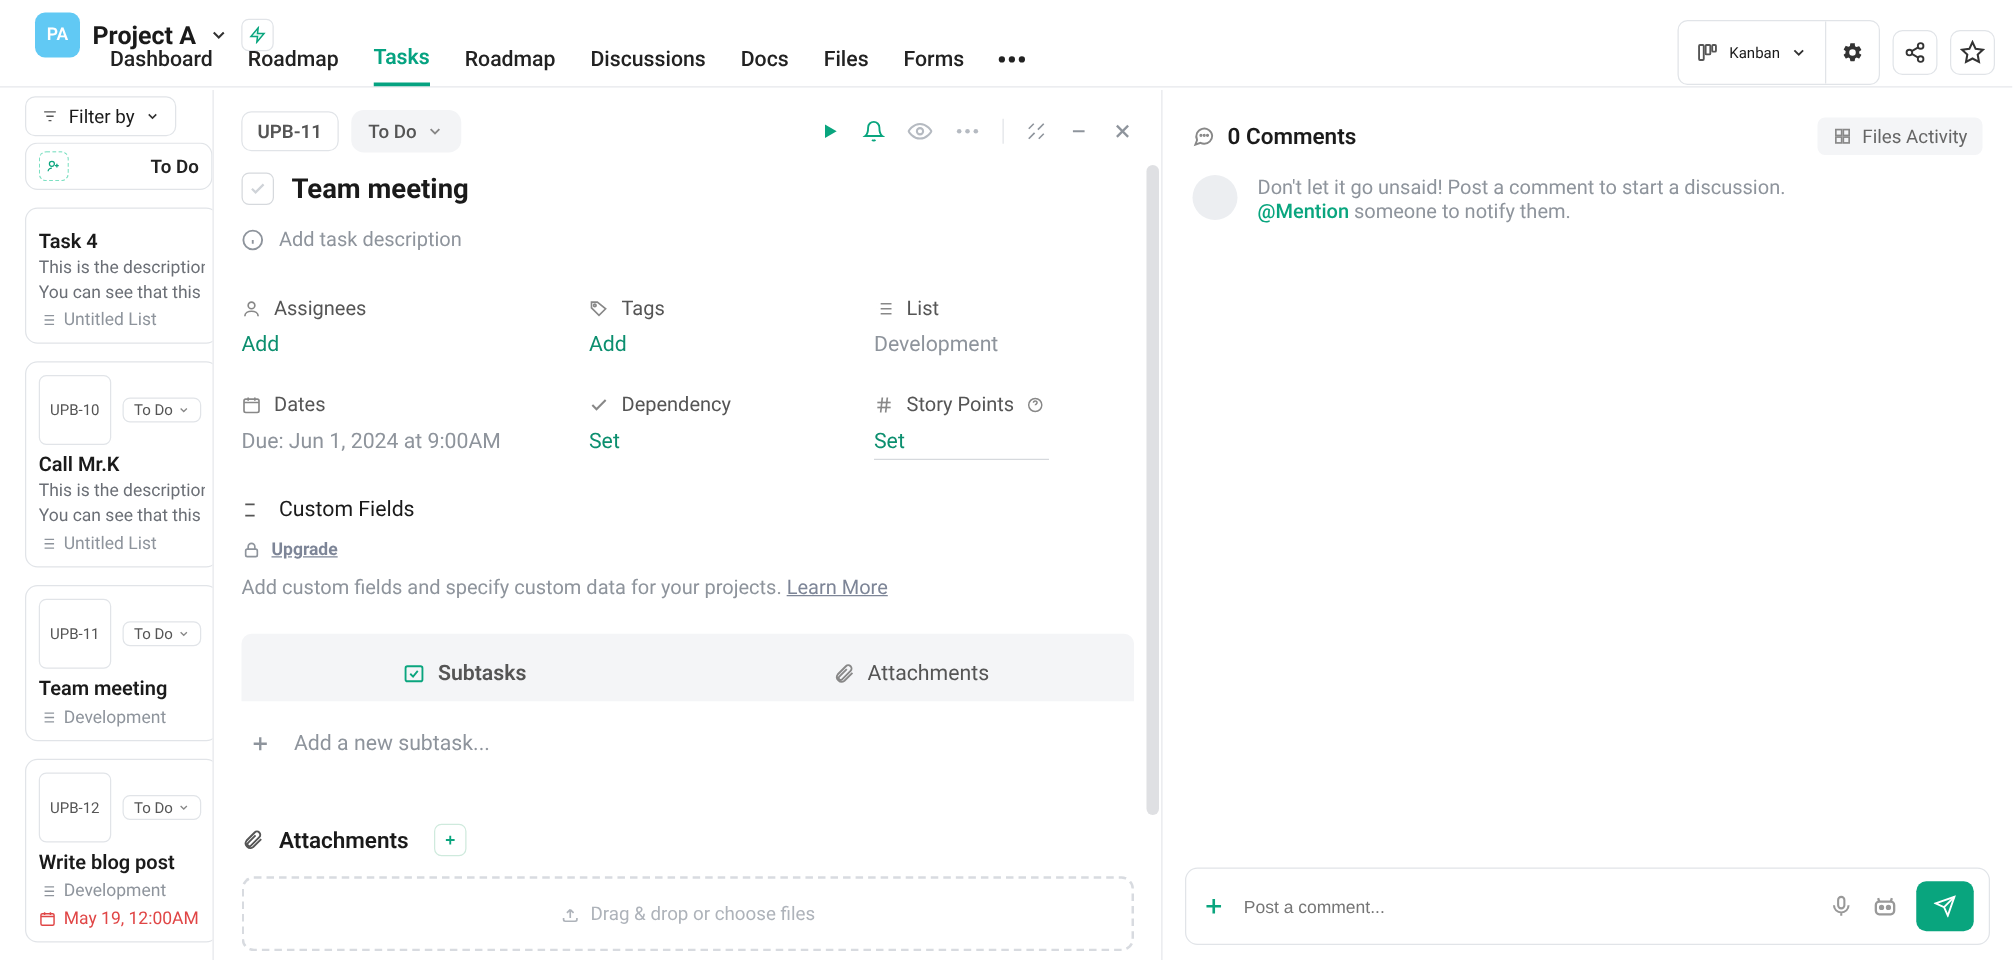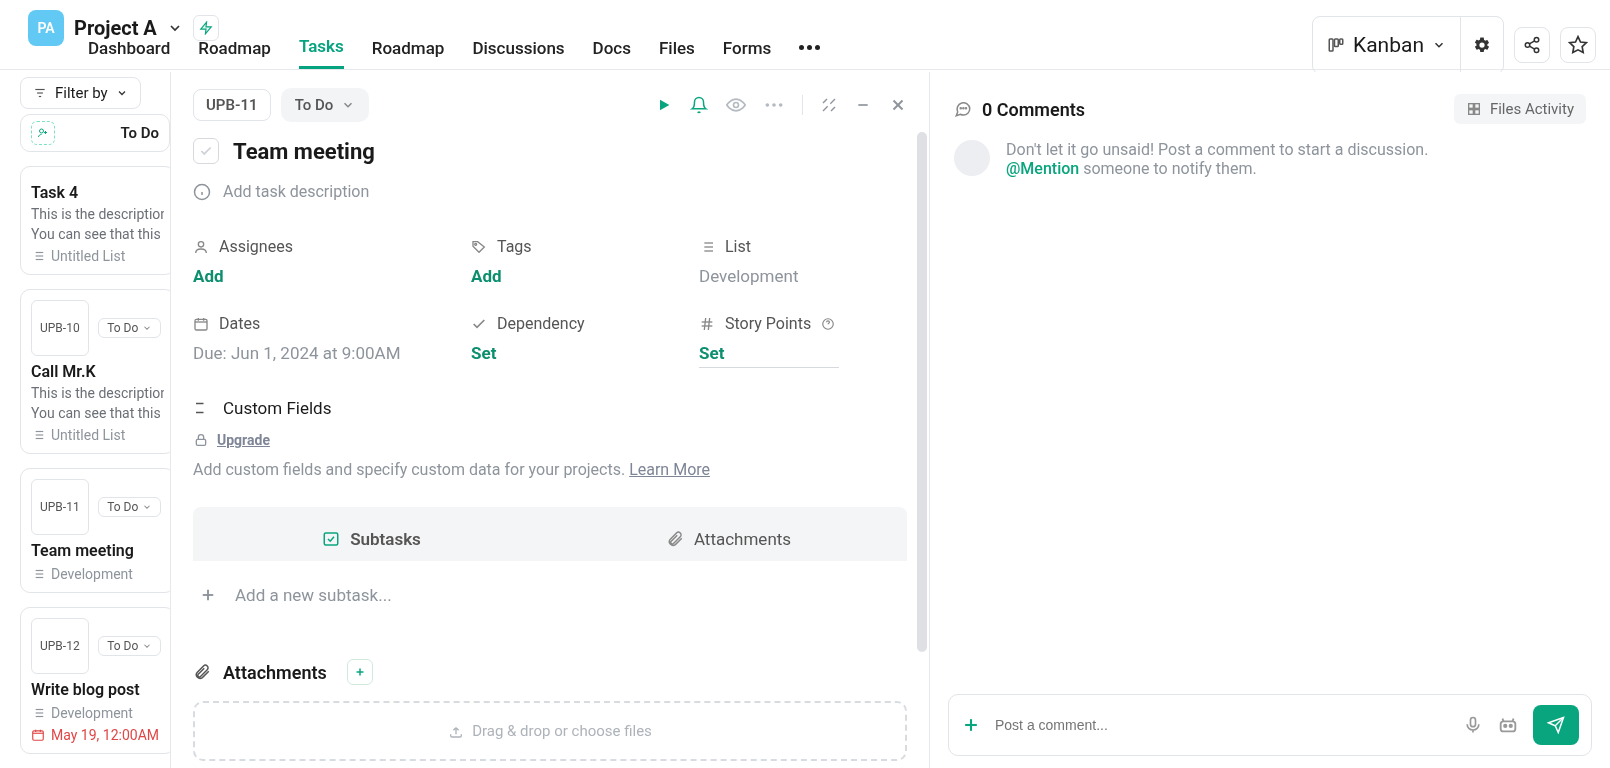--- a/index.html
+++ b/index.html
@@ -42,21 +42,21 @@
   .tab { font-size:17px; color:#222; padding-bottom:10px; cursor:pointer; font-weight:500; }
   .tab.active { color:#06a381; border-bottom:3px solid #06a381; font-weight:600; }
   .tab-more { display:flex; gap:3px; align-items:center; padding-bottom:10px;}
   .tab-more span{ width:5px;height:5px;background:#222;border-radius:50%;}
 
   .topbar-right {
     position:absolute; right:14px; top:16px;
     display:flex; align-items:center; gap:10px;
   }
   .kanban-group { display:flex; border:1px solid #e1e4e8; border-radius:8px; overflow:hidden;}
-  .kanban-btn { display:flex; align-items:center; gap:8px; padding:16px 14px; font-size:21px; }
+  .kanban-btn { display:flex; align-items:center; gap:8px; padding:16px 14px; font-size:12px; }
   .gear-btn { border-left:1px solid #e1e4e8; padding:8px 12px; display:flex; align-items:center; }
   .circ-btn { width:36px; height:36px; border:1px solid #e1e4e8; border-radius:8px; display:flex; align-items:center; justify-content:center;}
   .add-btn {
     background:#09a57e; color:#fff; border-radius:8px;
     display:flex; align-items:center; gap:10px; padding:10px 18px;
     font-size:17px; font-weight:600;
   }
 
   
   .filter-row {
@@ -117,21 +117,21 @@
 
   .detail-body { overflow-y:auto; padding:0 22px 24px 22px; flex:1; position:relative;}
   .scrollthumb { position:absolute; right:2px; top:0; width:10px; height:520px; background:#c9ccd1; border-radius:5px; opacity:.6;}
   .title-row { display:flex; align-items:center; gap:14px; margin-top:6px;}
   .check-sq { width:26px; height:26px; border:1px solid #d6d9dd; border-radius:6px; display:flex; align-items:center; justify-content:center; color:#cfd3d8;}
   .task-title { font-size:22px; font-weight:700;}
   .desc-row { display:flex; align-items:center; gap:12px; margin-top:18px; color:#8e949c; font-size:16px;}
   .field-grid { display:grid; grid-template-columns: 250px 200px 200px; column-gap:30px; row-gap:24px; margin-top:36px;gap:28px;}
   .field-label { display:flex; align-items:center; gap:10px; color:#555; font-size:16px;}
   .field-value { margin-top:10px; font-size:17px;}
-  .link-green { color:#0c8f6f; font-weight:700;}
+  .link-green { color:#0c8f6f; font-weight:400;}
   .muted { color:#8e949c;}
   .section-head { display:flex; align-items:center; gap:12px; margin-top:30px; font-size:17px; }
   .upgrade { color:#7d8597; font-weight:700; text-decoration:underline; display:flex; align-items:center; gap:8px; margin-top:14px;}
   .cf-text { color:#8e949c; margin-top:12px; font-size:16px;}
   .cf-text a { color:#7d8597; text-decoration:underline;}
   .subtabs { background:#f4f5f7; border-radius:8px 8px 0 0; margin-top:28px; display:flex; height:54px; align-items:flex-end;}
   .subtab { flex:1; display:flex; align-items:center; justify-content:center; gap:10px; font-size:17px; padding-bottom:12px; color:#555;}
   .subtab.active { font-weight:600; }
   .subtab-wrap { position:relative; flex:1; display:flex; align-items:flex-end; justify-content:center; height:100%;}
   .subtask-add { display:flex; align-items:center; gap:18px; padding:24px 6px; color:#8e949c; font-size:17px;}

